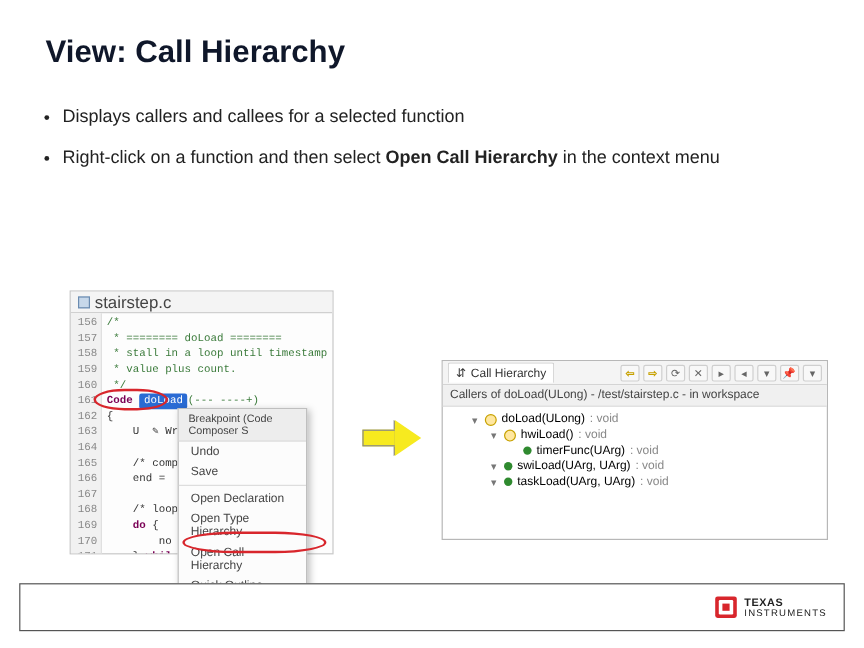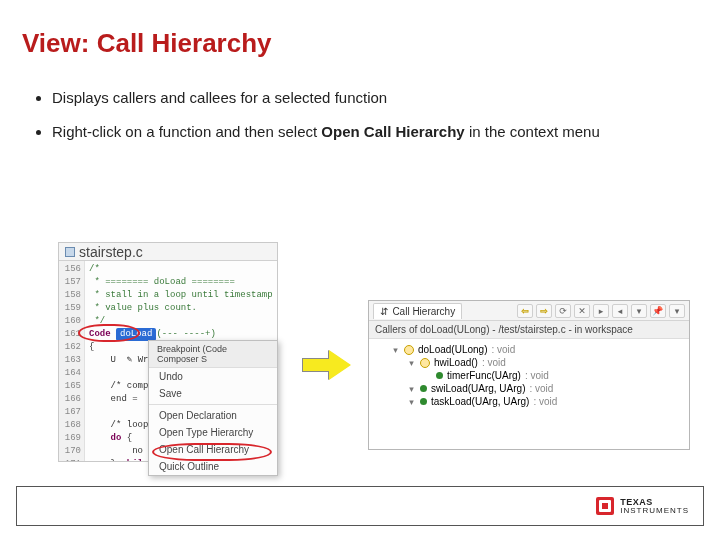--- a/index.html
+++ b/index.html
@@ -4,22 +4,22 @@
 <style>
   * { box-sizing: border-box; margin: 0; padding: 0; }
   body {
     width: 720px; height: 540px;
     font-family: Arial, Helvetica, sans-serif;
     background: #fff;
     position: relative;
     overflow: hidden;
   }
   .title {
-    position: absolute; left: 22px; top: 28px;
-    font-size: 26px; font-weight: bold; color: #b91c1c;
+    position: absolute; left: 38px; top: 28px;
+    font-size: 26px; font-weight: bold; color: #0f172a;
   }
   .bullets {
     position: absolute; left: 34px; top: 88px; right: 40px;
     font-size: 15px; color: #222;
   }
   .bullets li { list-style: disc; margin-left: 18px; margin-bottom: 14px; line-height: 1.35; }
   .bullets b { font-weight: bold; }
 
   
   .editor {
@@ -49,21 +49,21 @@
     background: #2a6bd4; color: #fff; padding: 0 4px; border-radius: 2px;
     display: inline-block;
   }
   .ring1 {
     position: absolute; left: 78px; top: 324px; width: 62px; height: 18px;
     border: 2px solid #d8262c; border-radius: 50% / 60%;
     pointer-events: none;
   }
   .ctxmenu {
     position: absolute; left: 148px; top: 340px;
-    width: 130px; background: #fcfcfc; border: 1px solid #bfbfbf;
+    width: 108px; background: #fcfcfc; border: 1px solid #bfbfbf;
     box-shadow: 2px 2px 6px rgba(0,0,0,.25);
     font-family: Arial; font-size: 10px; color: #444;
   }
   .ctxmenu .hdr { background: #ededed; padding: 3px 8px; border-bottom: 1px solid #ddd; font-size: 9px; }
   .ctxmenu .mi { padding: 3px 10px; }
   .ctxmenu .mi + .mi { border-top: 0; }
   .ctxmenu .sep { height: 1px; background: #ddd; margin: 2px 0; }
   .ring2 {
     position: absolute; left: 152px; top: 443px; width: 120px; height: 18px;
     border: 2px solid #d8262c; border-radius: 50% / 70%;

